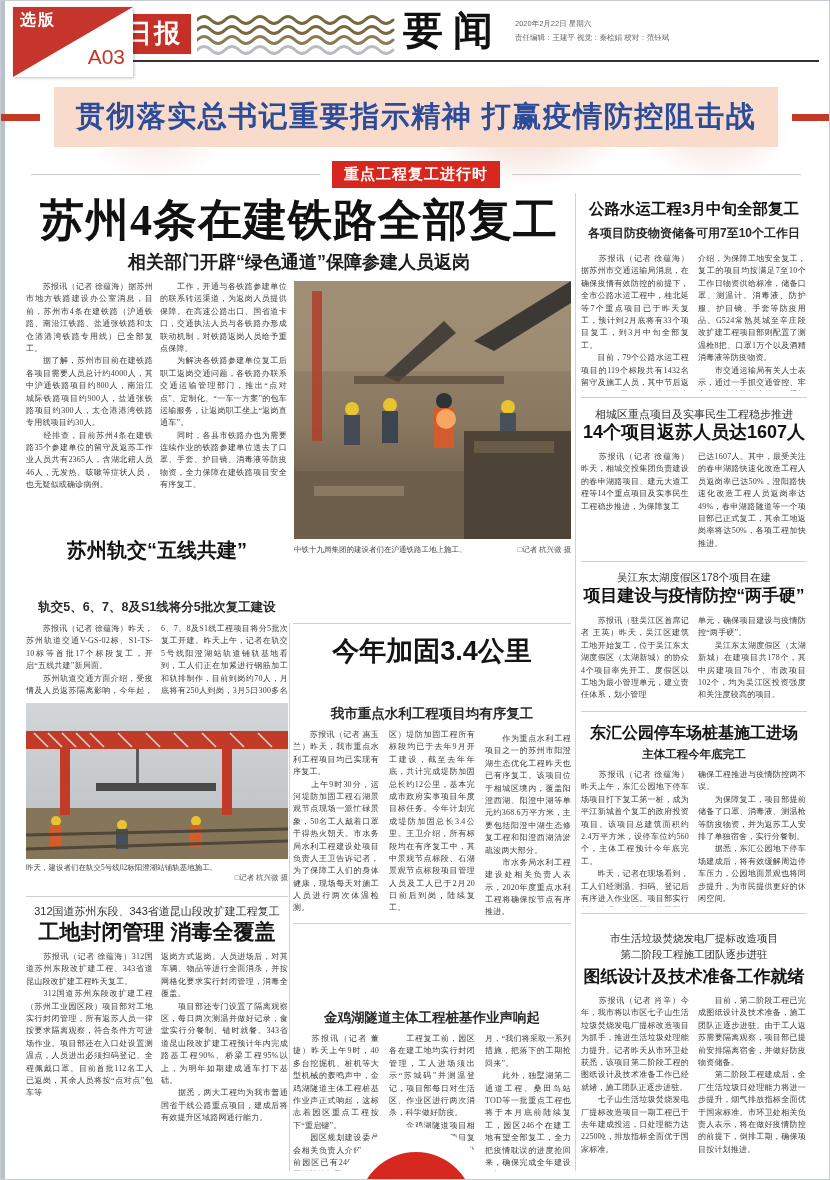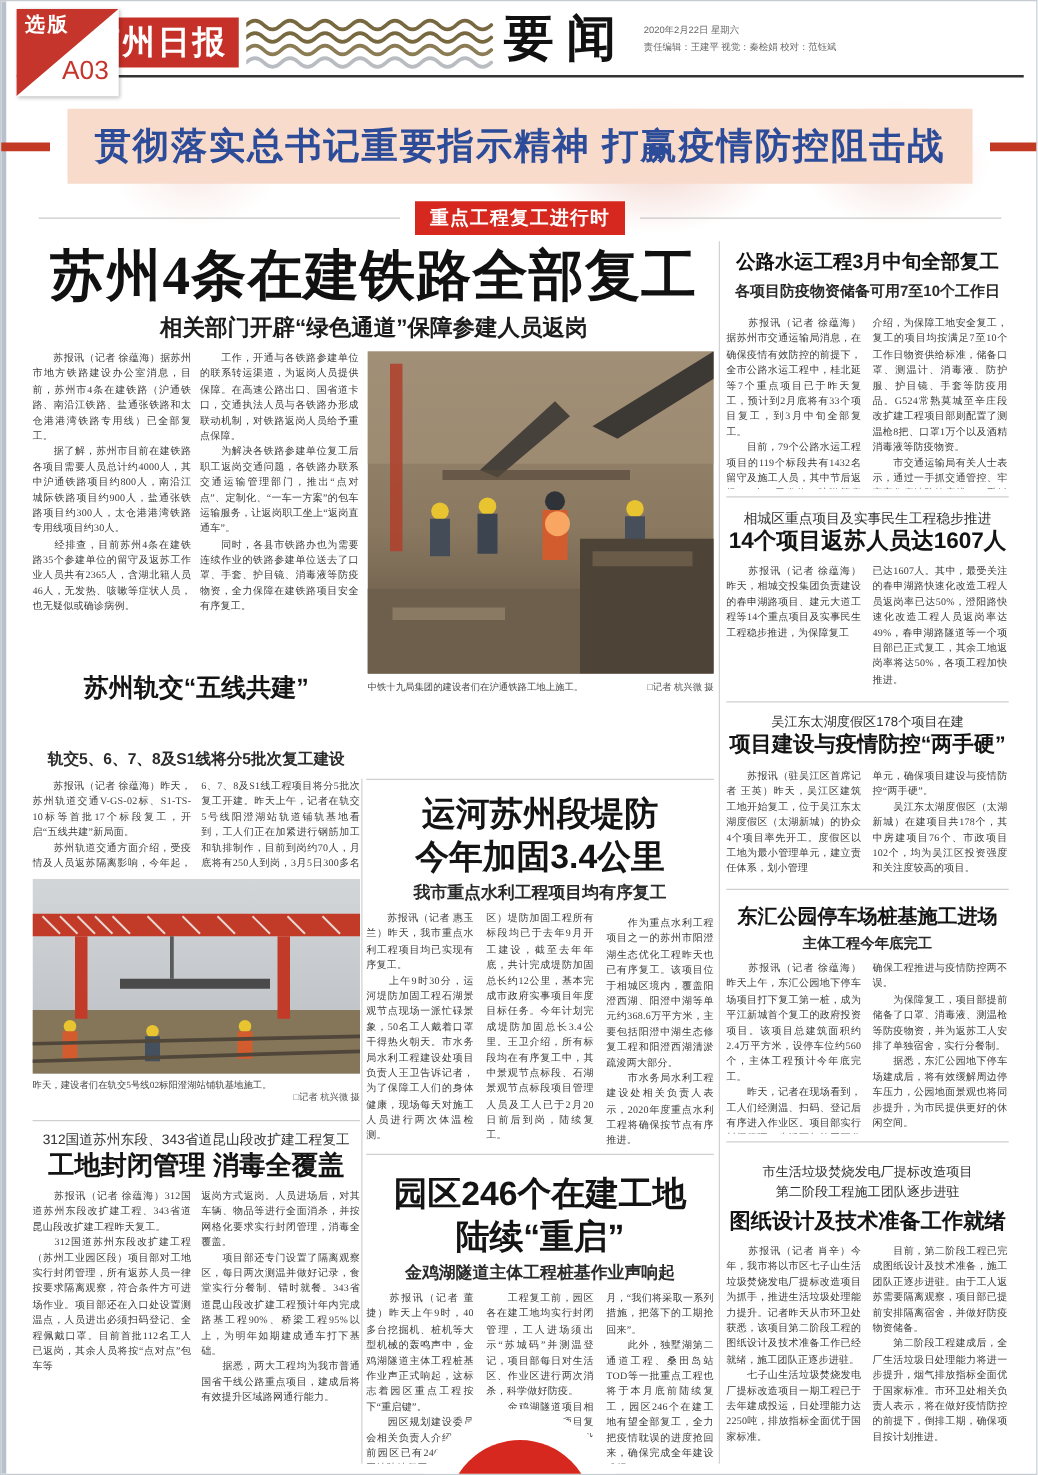--- a/index.html
+++ b/index.html
@@ -3,21 +3,21 @@
 <meta charset="utf-8">
 <style>
   html,body{margin:0;padding:0;background:#e8eaec;}
   .page{position:relative;width:830px;height:1180px;background:#fff;margin:0 auto;
         overflow:hidden;border:1px solid #c6ccd2;box-sizing:border-box;
         font-family:"Liberation Serif","DejaVu Serif",serif;color:#222;}
   .abs{position:absolute;}
   .edge-left{left:0;top:0;width:4px;height:100%;background:#b7c1cb;}
   
   .badge{left:12px;top:6px;width:82px;height:70px;background:#fff;z-index:7;
-         box-shadow:1px 1px 3px rgba(0,0,0,.25);}
+         box-shadow:1px 1px 3px rgba(0,0,0,.25);padding-left:38px;}
   .badge-tri{position:absolute;left:0;top:0;width:100%;height:100%;background:#c5352b;
          clip-path:polygon(0 0,100% 0,0 100%);}
   .badge-tag{position:absolute;left:7px;top:3px;color:#fff;font-weight:bold;font-size:16px;
          font-family:"Liberation Sans","DejaVu Sans",sans-serif;letter-spacing:2px;}
   .badge-no{position:absolute;right:8px;bottom:8px;color:#c5352b;font-size:21px;
          font-family:"Liberation Sans","DejaVu Sans",sans-serif;}
   .masthead{left:60px;top:13px;width:130px;height:40px;background:#c53029;color:#fff;
          font-weight:bold;font-size:26px;line-height:40px;text-align:center;letter-spacing:2px;z-index:2;}
   .waves{left:196px;top:13px;z-index:1;}
   .yaowen{left:402px;top:2px;font-family:"Liberation Sans","DejaVu Sans",sans-serif;
@@ -200,34 +200,29 @@
 
   <div class="abs kicker" style="left:25px;top:903px;width:262px;font-size:11px;">312国道苏州东段、343省道昆山段改扩建工程复工</div>
   <div class="abs sec-head" style="left:25px;top:917px;width:262px;font-size:21px;">工地封闭管理 消毒全覆盖</div>
   <div class="abs bodytext" style="left:25px;top:950px;width:127px;height:220px;">　　苏报讯（记者 徐蕴海）312国道苏州东段改扩建工程、343省道昆山段改扩建工程昨天复工。
 　　312国道苏州东段改扩建工程（苏州工业园区段）项目部对工地实行封闭管理，所有返苏人员一律按要求隔离观察，符合条件方可进场作业。项目部还在入口处设置测温点，人员进出必须扫码登记、全程佩戴口罩。目前首批112名工人已返岗，其余人员将按“点对点”包车等</div>
   <div class="abs bodytext" style="left:160px;top:950px;width:127px;height:220px;">返岗方式返岗。人员进场后，对其车辆、物品等进行全面消杀，并按网格化要求实行封闭管理，消毒全覆盖。
 　　项目部还专门设置了隔离观察区，每日两次测温并做好记录，食堂实行分餐制、错时就餐。343省道昆山段改扩建工程预计年内完成路基工程90%、桥梁工程95%以上，为明年如期建成通车打下基础。
 　　据悉，两大工程均为我市普通国省干线公路重点项目，建成后将有效提升区域路网通行能力。</div>
 
   <div class="abs sec-head" style="left:292px;top:634px;width:278px;font-size:27px;line-height:1.25;">
-    <div>运河苏州段堤防</div>
     <div>今年加固3.4公里</div>
   </div>
   <div class="abs sec-head" style="left:292px;top:704px;width:278px;font-size:13.5px;color:#2b2b2b;">我市重点水利工程项目均有序复工</div>
   <div class="abs bodytext" style="left:292px;top:728px;width:86px;height:186px;">　　苏报讯（记者 惠玉兰）昨天，我市重点水利工程项目均已实现有序复工。
 　　上午9时30分，运河堤防加固工程石湖景观节点现场一派忙碌景象，50名工人戴着口罩干得热火朝天。市水务局水利工程建设处项目负责人王卫告诉记者，为了保障工人们的身体健康，现场每天对施工人员进行两次体温检测。</div>
   <div class="abs bodytext" style="left:388px;top:728px;width:86px;height:186px;">区）堤防加固工程所有标段均已于去年9月开工建设，截至去年年底，共计完成堤防加固总长约12公里，基本完成市政府实事项目年度目标任务。今年计划完成堤防加固总长3.4公里。王卫介绍，所有标段均在有序复工中，其中景观节点标段、石湖景观节点标段项目管理人员及工人已于2月20日前后到岗，陆续复工。</div>
   <div class="abs bodytext" style="left:484px;top:732px;width:86px;height:186px;">　　作为重点水利工程项目之一的苏州市阳澄湖生态优化工程昨天也已有序复工。该项目位于相城区境内，覆盖阳澄西湖、阳澄中湖等单元约368.6万平方米，主要包括阳澄中湖生态修复工程和阳澄西湖清淤疏浚两大部分。
 　　市水务局水利工程建设处相关负责人表示，2020年度重点水利工程将确保按节点有序推进。</div>
 
-  <div class="abs sec-head" style="left:292px;top:938px;width:278px;font-size:27px;line-height:1.25;">
-    <div>园区246个在建工地</div>
-    <div>陆续“重启”</div>
-  </div>
   <div class="abs sec-head" style="left:292px;top:1008px;width:278px;font-size:13.5px;color:#2b2b2b;">金鸡湖隧道主体工程桩基作业声响起</div>
   <div class="abs bodytext" style="left:292px;top:1032px;width:86px;height:138px;">　　苏报讯（记者 董捷）昨天上午9时，40多台挖掘机、桩机等大型机械的轰鸣声中，金鸡湖隧道主体工程桩基作业声正式响起，这标志着园区重点工程按下“重启键”。
 　　园区规划建设委员会相关负责人介绍，目前园区已有246个在建工地陆续复工。</div>
   <div class="abs bodytext" style="left:388px;top:1032px;width:86px;height:138px;">　　工程复工前，园区各在建工地均实行封闭管理，工人进场须出示“苏城码”并测温登记，项目部每日对生活区、作业区进行两次消杀，科学做好防疫。
 　　金鸡湖隧道项目相关负责人介绍，项目复工备案获批后，首批130余名工人已返岗到位，目前工期已比预期落后一个</div>
   <div class="abs bodytext" style="left:484px;top:1032px;width:86px;height:138px;">月，“我们将采取一系列措施，把落下的工期抢回来”。
 　　此外，独墅湖第二通道工程、桑田岛站TOD等一批重点工程也将于本月底前陆续复工，园区246个在建工地有望全部复工，全力把疫情耽误的进度抢回来，确保完成全年建设目标。</div>
 
   <div class="abs sec-head" style="left:580px;top:198px;width:226px;font-size:15.5px;">公路水运工程3月中旬全部复工</div>
   <div class="abs sec-head" style="left:580px;top:224px;width:226px;font-size:12px;color:#2b2b2b;">各项目防疫物资储备可用7至10个工作日</div>

